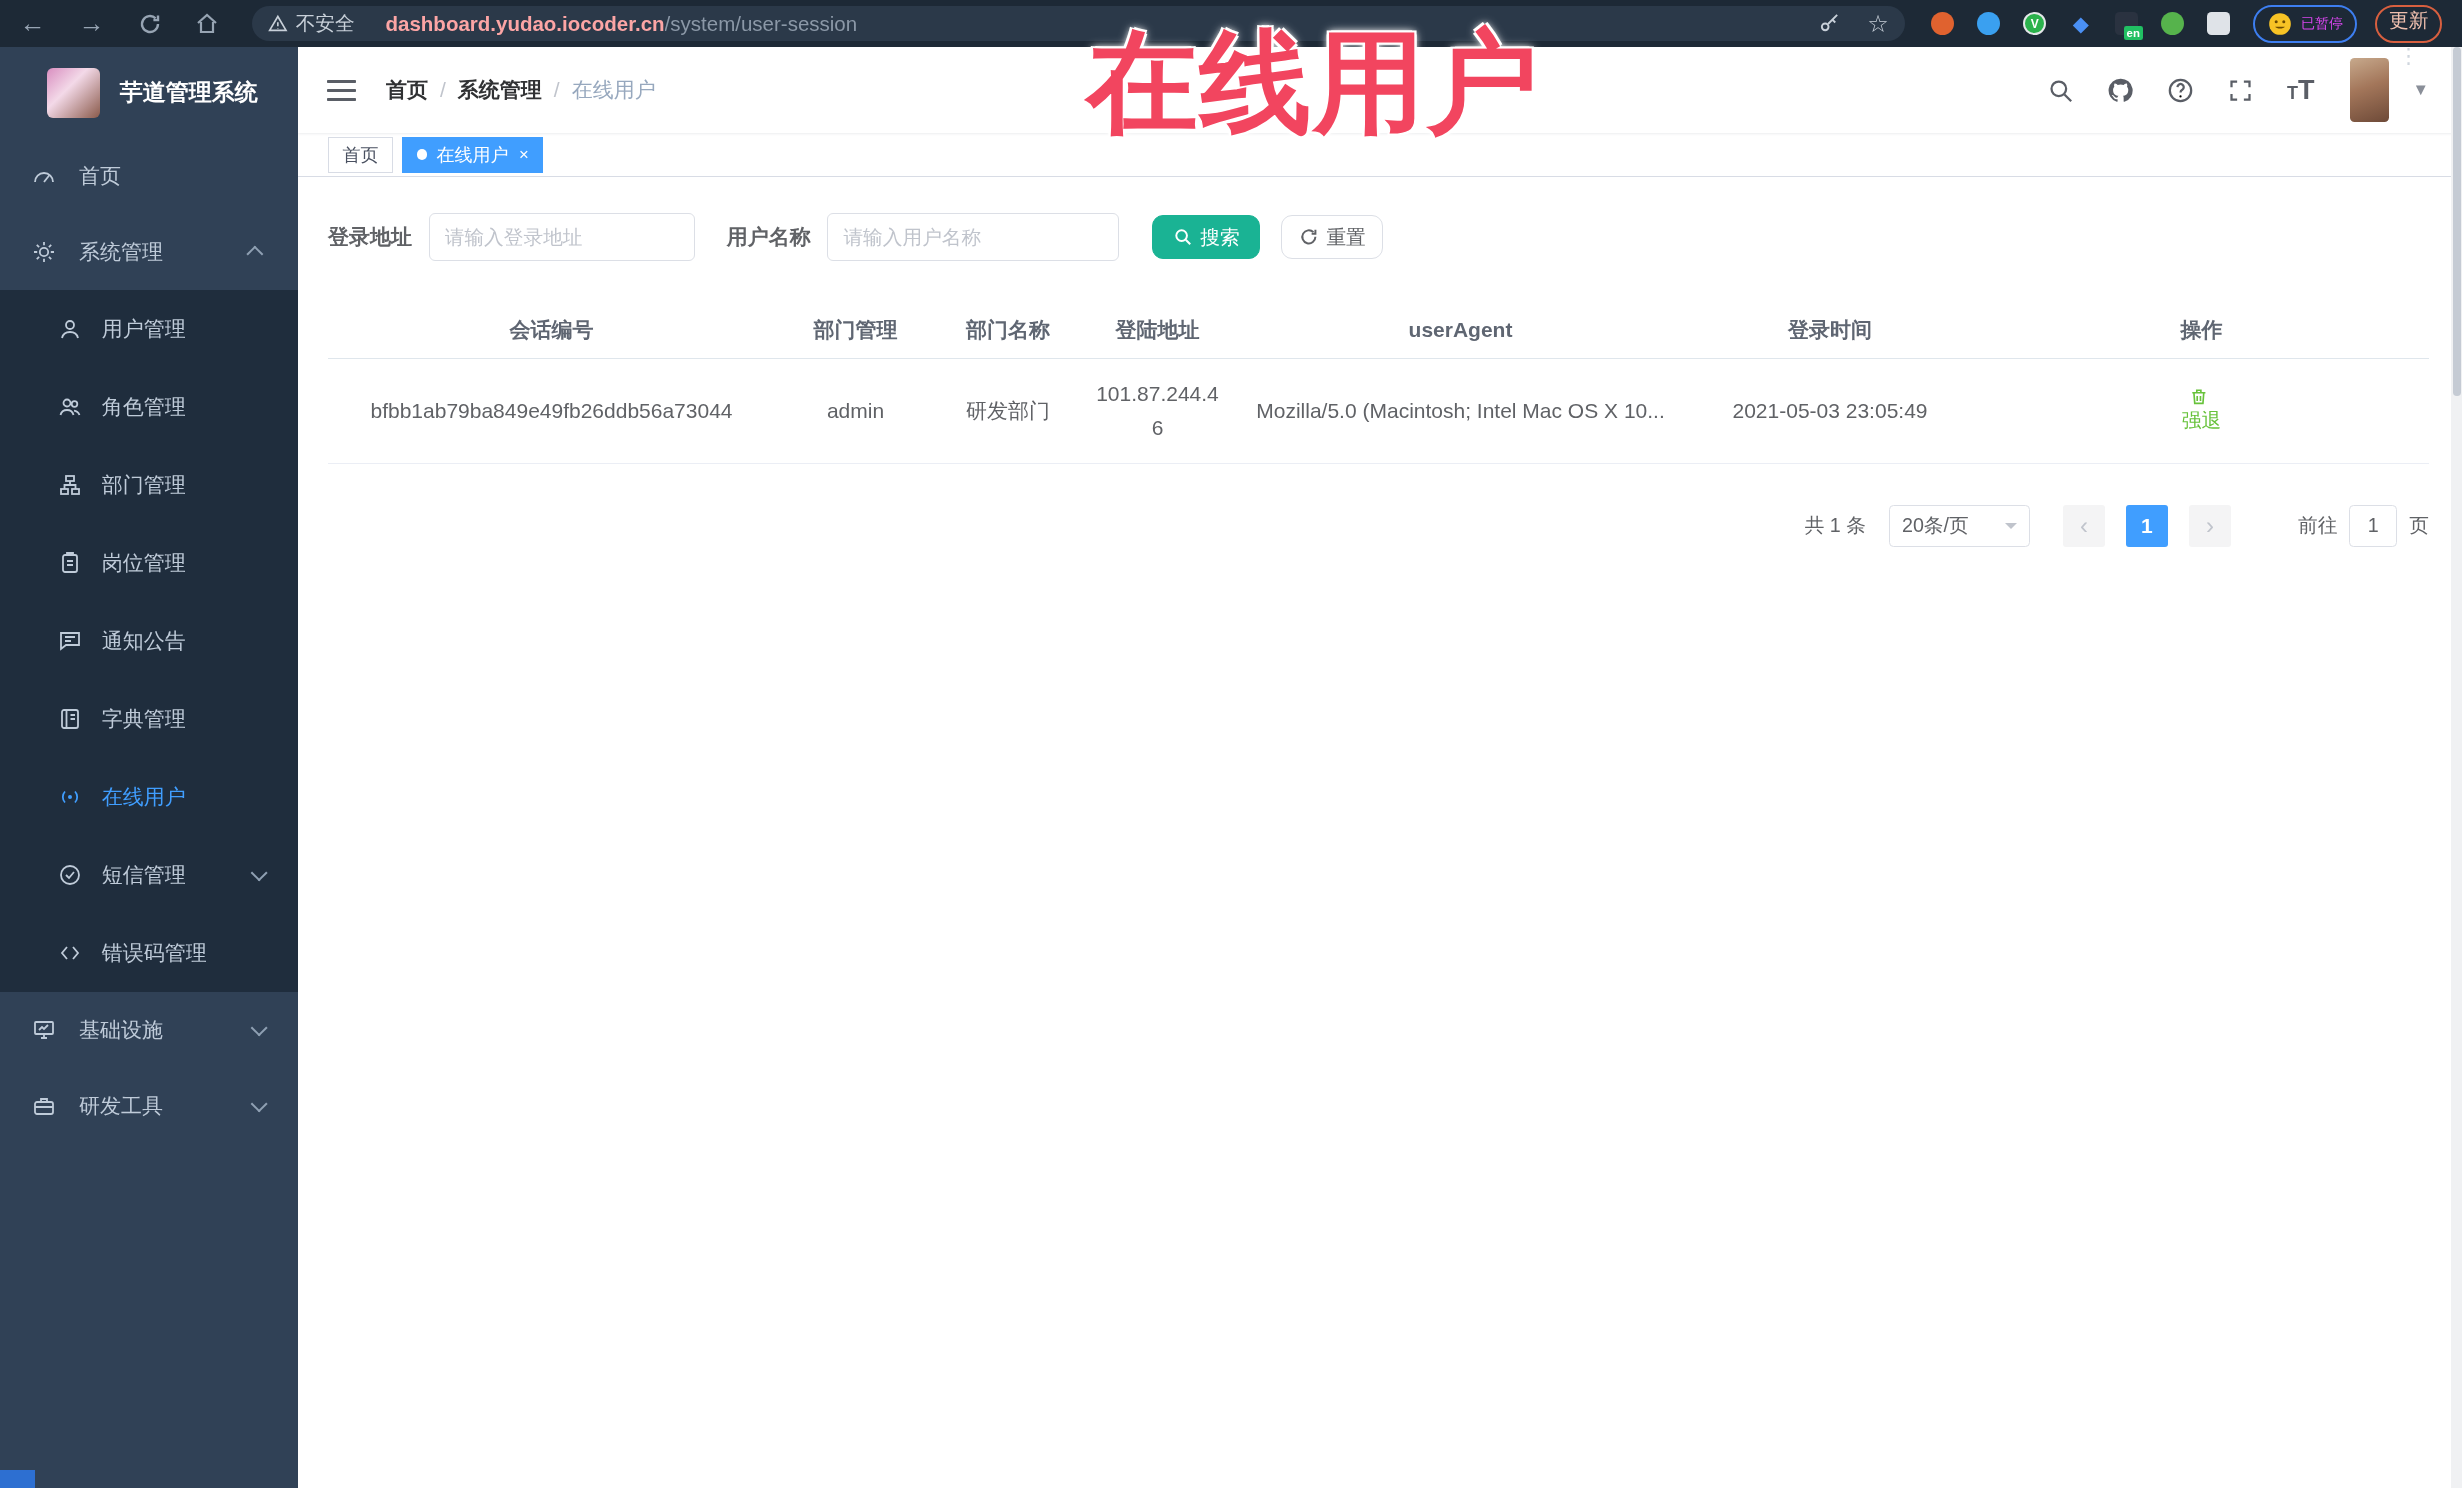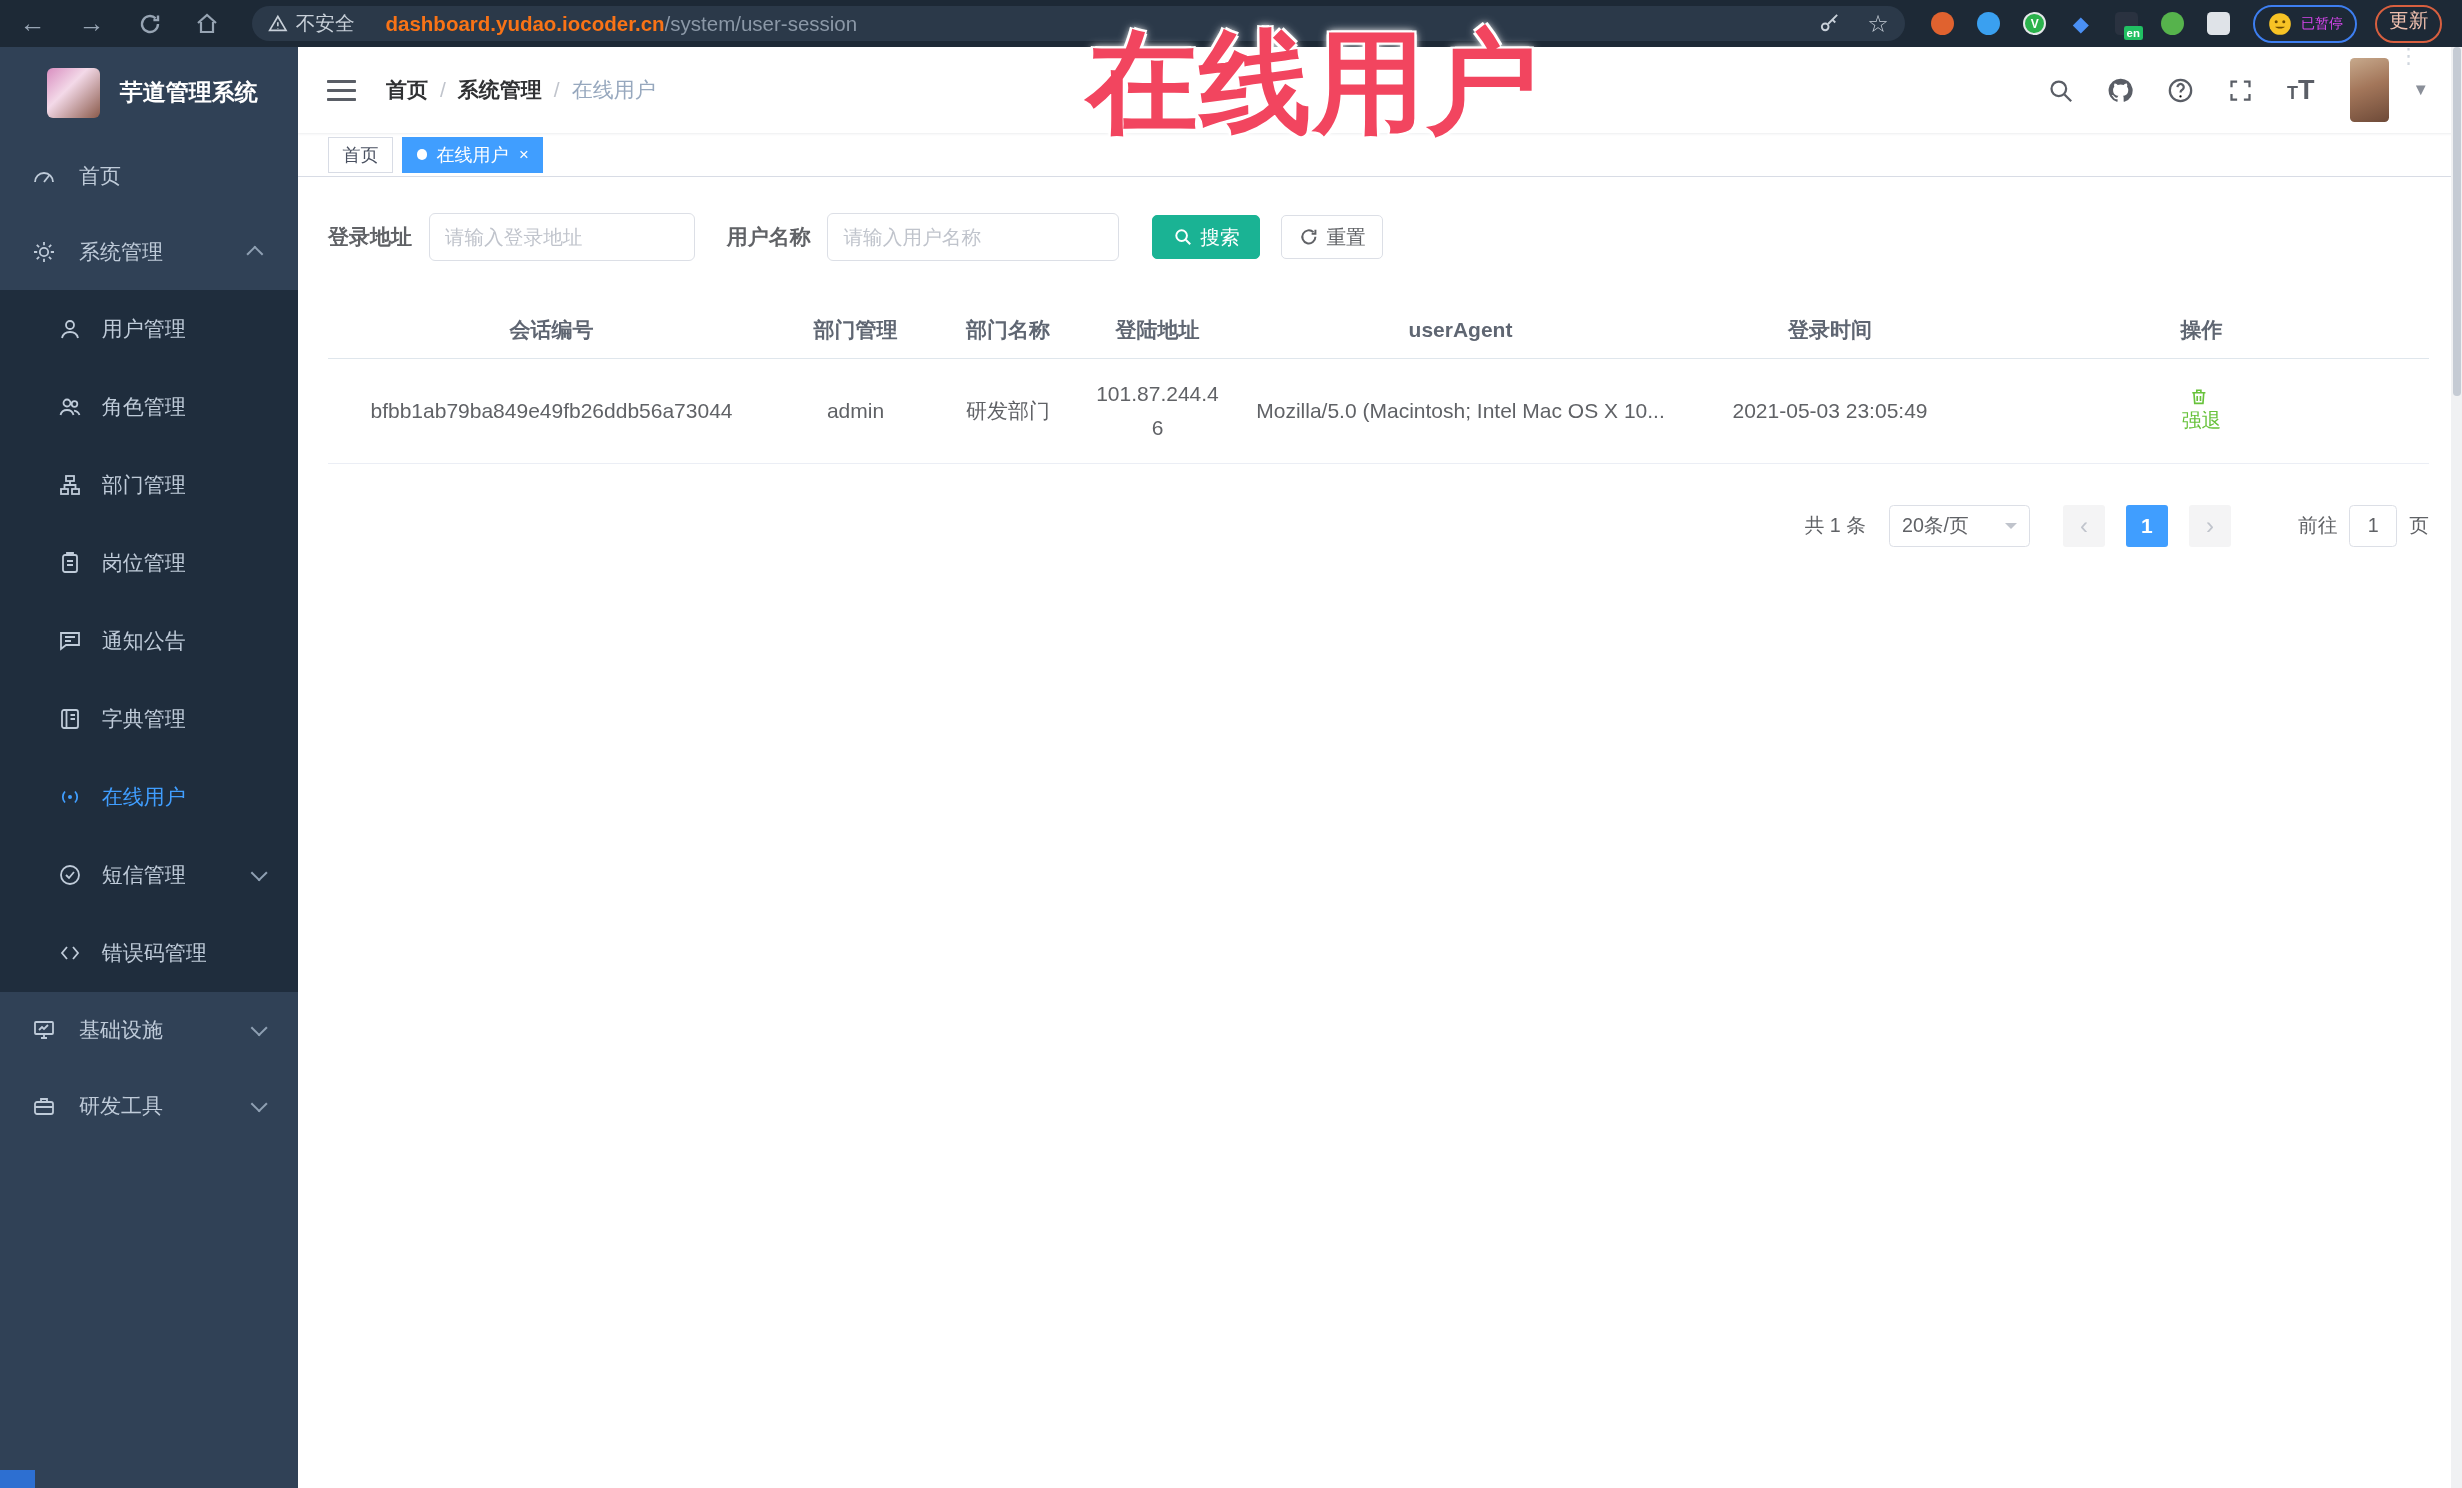--- a/index.html
+++ b/index.html
@@ -10,21 +10,21 @@
   
   .chrome { position:absolute; top:0; left:0; width:100%; height:47px; background:#1d2936;
     display:flex; align-items:center; padding:0 19.7px; z-index:10; }
   .nav-ico { color:#97a4b3; font-size:26px; line-height:47px; margin-right:33px; cursor:pointer; }
   .url-pill { flex:1; height:35px; background:#2b3949; border-radius:17.4px; display:flex;
     align-items:center; padding:0 16.7px; margin-right:26px; min-width:0; }
   .warn-ico { width:19.7px; height:19.7px; stroke:#c8d0d9; fill:none; stroke-width:2; margin-right:7.6px; flex:none; }
   .sec-label { color:#c8d0d9; font-size:19.7px; white-space:nowrap; }
   .pill-div { width:0.8px; height:21px; background:#46546
 5; margin:0 15px; flex:none; }
-  .url-host { color:#f97316; font-size:20.5px; font-weight:bold; white-space:nowrap; }
+  .url-host { color:#fca5a5; font-size:20.5px; font-weight:bold; white-space:nowrap; }
   .url-path { color:#8b98a7; font-size:20.5px; white-space:nowrap; overflow:hidden; text-overflow:ellipsis; }
   .pill-right { margin-left:auto; display:flex; align-items:center; gap:26px; }
   .key-ico { width:23px; height:23px; stroke:#c8d0d9; fill:none; stroke-width:2; }
   .star-ico { color:#c8d0d9; font-size:24px; }
   .exts { display:flex; align-items:center; gap:23px; margin-right:23px; }
   .ext { width:23px; height:23px; border-radius:50%; position:relative; flex:none; cursor:pointer; }
   .ext-ublock { background:#e0622f; }
   .ext-drop { background:#3aa0f0; }
   .ext-v { background:#2bb24c; border:2.3px solid #e4e7e9; color:#fff; font-size:12px;
     display:flex; align-items:center; justify-content:center; font-weight:bold; }
@@ -93,21 +93,21 @@
 
   
   .main { position:absolute; top:177px; left:298px; right:0; bottom:0; background:#fff; }
   .filters { display:flex; align-items:center; margin:36px 30px 0 30px; }
   .flabel { font-size:21px; font-weight:bold; color:#606266; margin-right:16.7px; white-space:nowrap; }
   .finput { height:48px; border:0.8px solid #dcdfe6; border-radius:6px; padding:0 15px; font-size:19.7px;
     color:#606266; outline:none; font-family:inherit; }
   .finput::placeholder { color:#c0c4cc; }
   .w350 { width:266px; margin-right:32px; }
   .w386 { width:292px; }
-  .btn { height:44px; border-radius:5px; font-size:19.7px; display:flex; align-items:center;
+  .btn { height:44px; border-radius:11px; font-size:19.7px; display:flex; align-items:center;
     cursor:pointer; font-family:inherit; }
   .btn svg { width:19.7px; height:19.7px; stroke:currentColor; fill:none; stroke-width:2.4; margin-right:7.6px; }
   .btn-search { background:#1ab394; border:0.8px solid #1ab394; color:#fff; padding:0 19.7px; margin-left:33px; }
   .btn-reset { background:#fff; border:0.8px solid #dcdfe6; color:#606266; padding:0 16.7px; margin-left:21px; }
 
   table.grid { border-collapse:collapse; margin:41px 30px 0 30px; width:2101px; table-layout:fixed; }
   .grid th { height:56px; font-size:21px; font-weight:bold; color:#5f6672; text-align:center;
     border-bottom:0.8px solid #dfe6ec; background:#fff; }
   .grid td { height:105px; font-size:21px; color:#606266; text-align:center;
     border-bottom:0.8px solid #ebeef5; padding:0 13.6px; }

